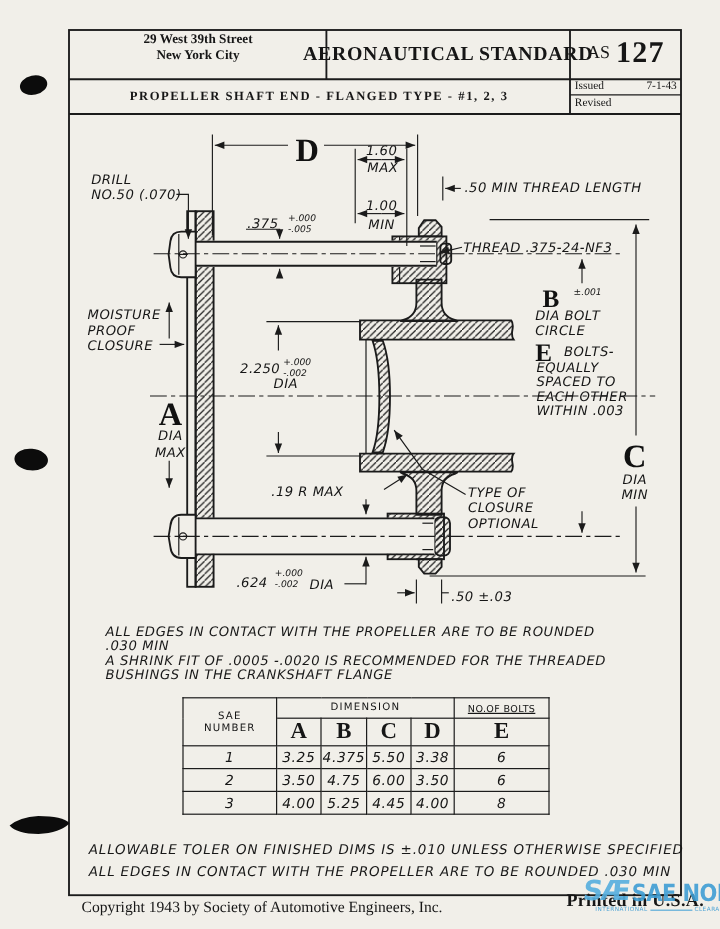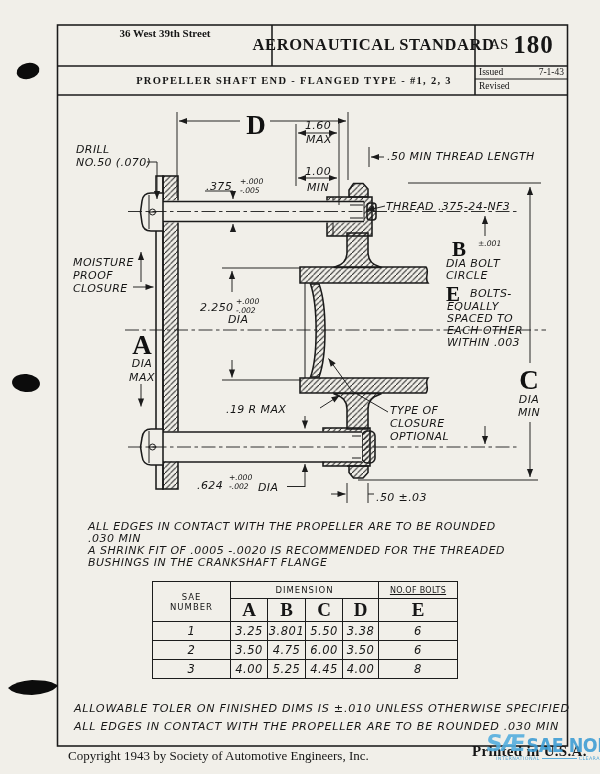--- a/index.html
+++ b/index.html
@@ -9,21 +9,21 @@
 
   
   #org-box{left:58px;top:27px;width:214px;text-align:center;}
   #org-box div{font-weight:bold;font-size:11px;line-height:12.5px;}
   #aero-box{left:272px;top:24px;width:203px;height:41px;display:flex;align-items:center;justify-content:center;
             font-weight:bold;font-size:16.5px;letter-spacing:.6px;}
   #as-box{left:475px;top:24px;width:93px;height:41px;display:flex;align-items:center;justify-content:center;gap:5px;}
   .as-prefix{font-size:15px;}
   .as-num{font-weight:bold;font-size:25px;letter-spacing:1px;}
   #title-row{left:57px;top:66px;width:418px;height:29px;display:flex;align-items:center;justify-content:center;
-             font-weight:bold;font-size:10.5px;letter-spacing:1.3px;margin-left:28px;}
+             font-weight:bold;font-size:10.5px;letter-spacing:1.3px;}
   #issued-row{left:479px;top:67px;width:85px;display:flex;justify-content:space-between;font-size:9.5px;}
   #revised-row{left:479px;top:81px;width:85px;font-size:9.5px;}
 
   
   .note{position:absolute;left:88px;font:italic 11px "DejaVu Sans",sans-serif;letter-spacing:.5px;color:#181818;white-space:nowrap;}
   .bnote{position:absolute;left:74px;font:italic 11.2px "DejaVu Sans",sans-serif;letter-spacing:.7px;color:#181818;white-space:nowrap;}
 
   
   #dim-table{position:absolute;left:152px;top:581px;border-collapse:collapse;table-layout:fixed;padding-left:12px;}
   #dim-table td,#dim-table th{border:1.6px solid #1c1c1c;text-align:center;vertical-align:middle;padding:0;}
@@ -222,26 +222,27 @@
       <text x="390" y="440" class="ann-h">OPTIONAL</text>
       <text x="197" y="489" class="ann-h">.624</text>
       <text x="229" y="480" class="ann-hs">+.000</text>
       <text x="229" y="489" class="ann-hs">-.002</text>
       <text x="258" y="491" class="ann-h">DIA</text>
       <text x="376" y="501" class="ann-h">.50 ±.03</text>
     </g>
 </svg>
 
 <div class="abs" id="org-box">
-  <div>36 West 39th Street</div>
+  <div>29 West 39th Street</div>
+  <div>New York City</div>
 </div>
 <div class="abs" id="aero-box">AERONAUTICAL STANDARD</div>
 <div class="abs" id="as-box">
   <span class="as-prefix">AS</span>
-  <span class="as-num">180</span>
+  <span class="as-num">127</span>
 </div>
 <div class="abs" id="title-row">PROPELLER SHAFT END - FLANGED TYPE - #1, 2, 3</div>
 <div class="abs" id="issued-row">
   <span>Issued</span>
   <span>7-1-43</span>
 </div>
 <div class="abs" id="revised-row">Revised</div>
 
 <div class="note" style="top:520px">ALL EDGES IN CONTACT WITH THE PROPELLER ARE TO BE ROUNDED</div>
 <div class="note" style="top:532px">.030 MIN</div>
@@ -269,21 +270,21 @@
   <tr style="height:23px">
     <td class="t-letter">A</td>
     <td class="t-letter">B</td>
     <td class="t-letter">C</td>
     <td class="t-letter">D</td>
     <td class="t-letter">E</td>
   </tr>
   <tr class="t-val">
     <td>1</td>
     <td>3.25</td>
-    <td>3.801</td>
+    <td>4.375</td>
     <td>5.50</td>
     <td>3.38</td>
     <td>6</td>
   </tr>
   <tr class="t-val">
     <td>2</td>
     <td>3.50</td>
     <td>4.75</td>
     <td>6.00</td>
     <td>3.50</td>

